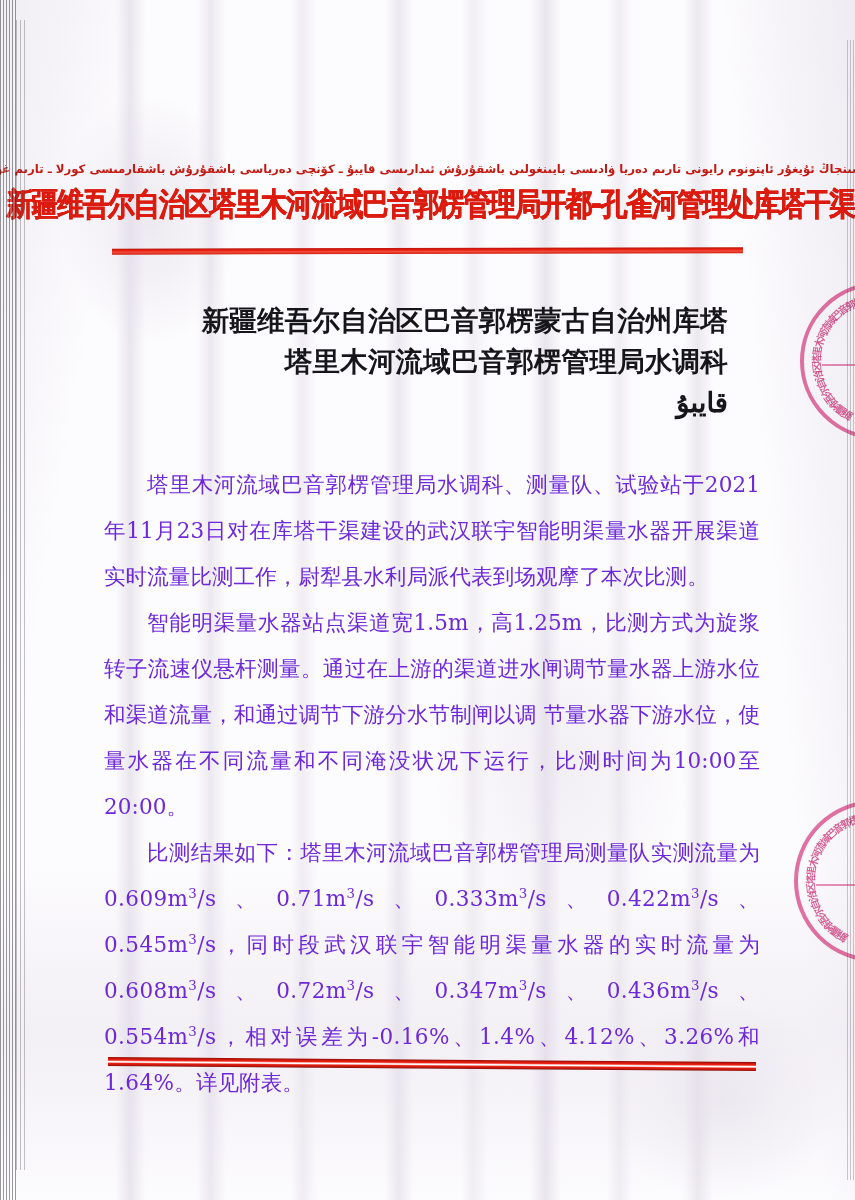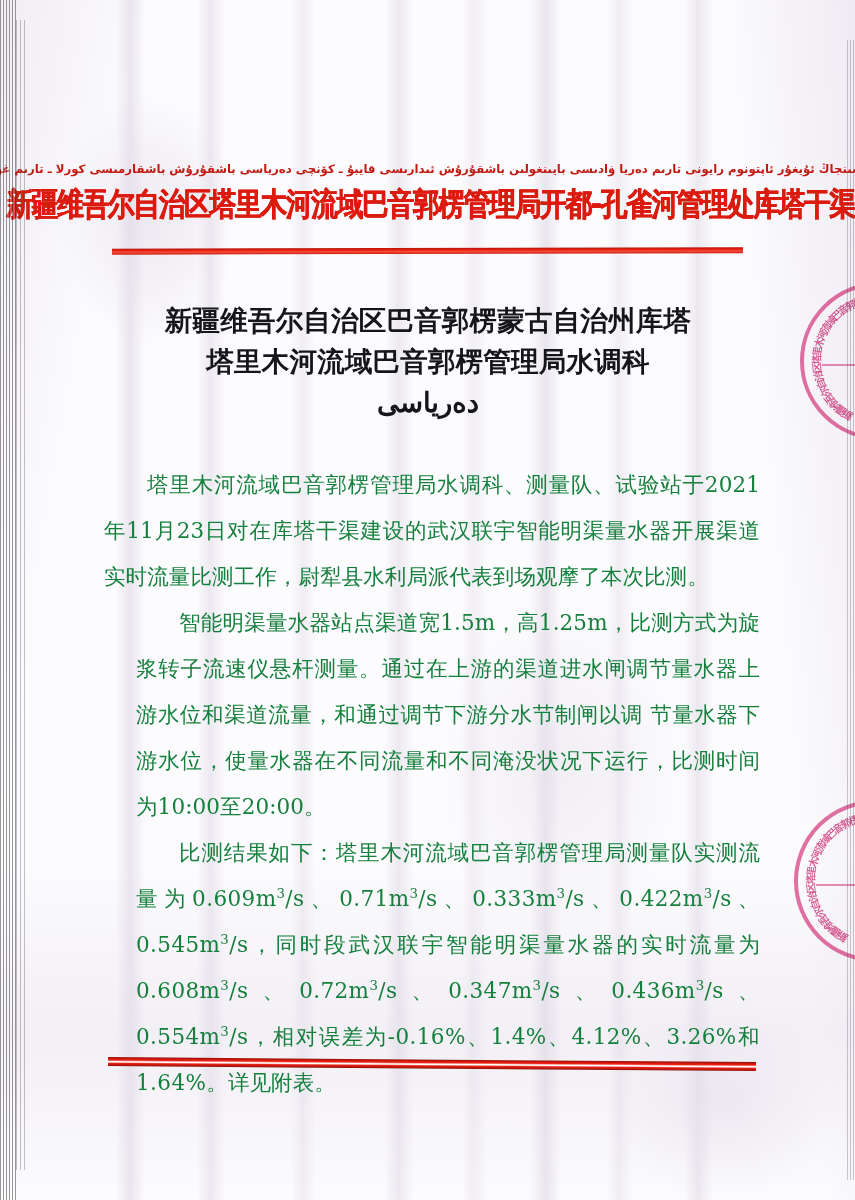--- a/index.html
+++ b/index.html
@@ -107,48 +107,48 @@
     background: linear-gradient(180deg, #b8140a 0%, #ee2314 38%, #f4503e 58%, #cf1a0d 100%);
     transform: rotate(-0.12deg);
   }
 
   
   .doc-title {
     position: absolute;
     left: 128px;
     width: 600px;
     top: 300px;
-    text-align: center;
+    text-align: right;
     font-family: "DejaVu Serif", "Liberation Serif", serif;
     font-weight: 700;
     font-size: 27.5px;
     line-height: 41px;
     color: #16151a;
     letter-spacing: 0.2px;
   }
 
   
   .body-text {
     position: absolute;
     left: 104px;
     width: 656px;
     top: 462px;
     font-family: "DejaVu Serif", "Liberation Serif", serif;
     font-size: 21.5px;
     line-height: 46px;
-    color: #15803d;
+    color: #6d28d9;
     text-align: justify;
     text-justify: inter-character;
     letter-spacing: 0.1px;
   }
   .body-text p {
     margin: 0 0 0 0;
     text-indent: 2em;
   }
-  .body-text p.p-spaced { margin-top: 0; margin-left: 32px; }
+  .body-text p.p-spaced { margin-top: 0; }
   .num { font-family: "DejaVu Serif", serif; letter-spacing: 0.4px; }
   sup { font-size: 0.62em; vertical-align: super; line-height: 0; }
 
   
   .bottom-rule {
     position: absolute;
     left: 108px;
     width: 648px;
     top: 1057px;
     height: 9px;
@@ -221,21 +221,21 @@
 
   <div class="letterhead">
     <div class="lh-uyghur">شىنجاڭ ئۇيغۇر ئاپتونوم رايونى تارىم دەريا ۋادىسى بايىنغولىن باشقۇرۇش ئىدارىسى قايبۇ ـ كۆنچى دەرياسى باشقۇرۇش باشقارمىسى كورلا ـ تارىم غول تۇسىتىقىنى باشقۇرۇش پونكىتى</div>
     <div class="lh-chinese">新疆维吾尔自治区塔里木河流域巴音郭楞管理局开都-孔雀河管理处库塔干渠管理站</div>
   </div>
   <div class="lh-rule"></div>
 
   <div class="doc-title">
     <div>新疆维吾尔自治区巴音郭楞蒙古自治州库塔</div>
     <div>塔里木河流域巴音郭楞管理局水调科</div>
-    <div>دەرياسى</div>
+    <div>قايبۇ</div>
   </div>
 
   <div class="body-text">
     <p>塔里木河流域巴音郭楞管理局水调科、测量队、试验站于2021年11月23日对在库塔干渠建设的武汉联宇智能明渠量水器开展渠道实时流量比测工作，尉犁县水利局派代表到场观摩了本次比测。</p>
     <p class="p-spaced">智能明渠量水器站点渠道宽1.5m，高1.25m，比测方式为旋浆转子流速仪悬杆测量。通过在上游的渠道进水闸调节量水器上游水位和渠道流量，和通过调节下游分水节制闸以调 节量水器下游水位，使量水器在不同流量和不同淹没状况下运行，比测时间为10:00至20:00。</p>
     <p class="p-spaced">
       <span>比测结果如下：塔里木河流域巴音郭楞管理局测量队实测流量为</span><span class="num" id="manual-flow-list">0.609m<sup>3</sup>/s、0.71m<sup>3</sup>/s、0.333m<sup>3</sup>/s、0.422m<sup>3</sup>/s、0.545m<sup>3</sup>/s</span><span>，同时段武汉联宇智能明渠量水器的实时流量为</span><span class="num" id="device-flow-list">0.608m<sup>3</sup>/s、0.72m<sup>3</sup>/s、0.347m<sup>3</sup>/s、0.436m<sup>3</sup>/s、0.554m<sup>3</sup>/s</span><span>，相对误差为</span><span class="num" id="relative-error-list">-0.16%、1.4%、4.12%、3.26%和1.64%</span><span>。详见附表。</span>
     </p>
   </div>
 

